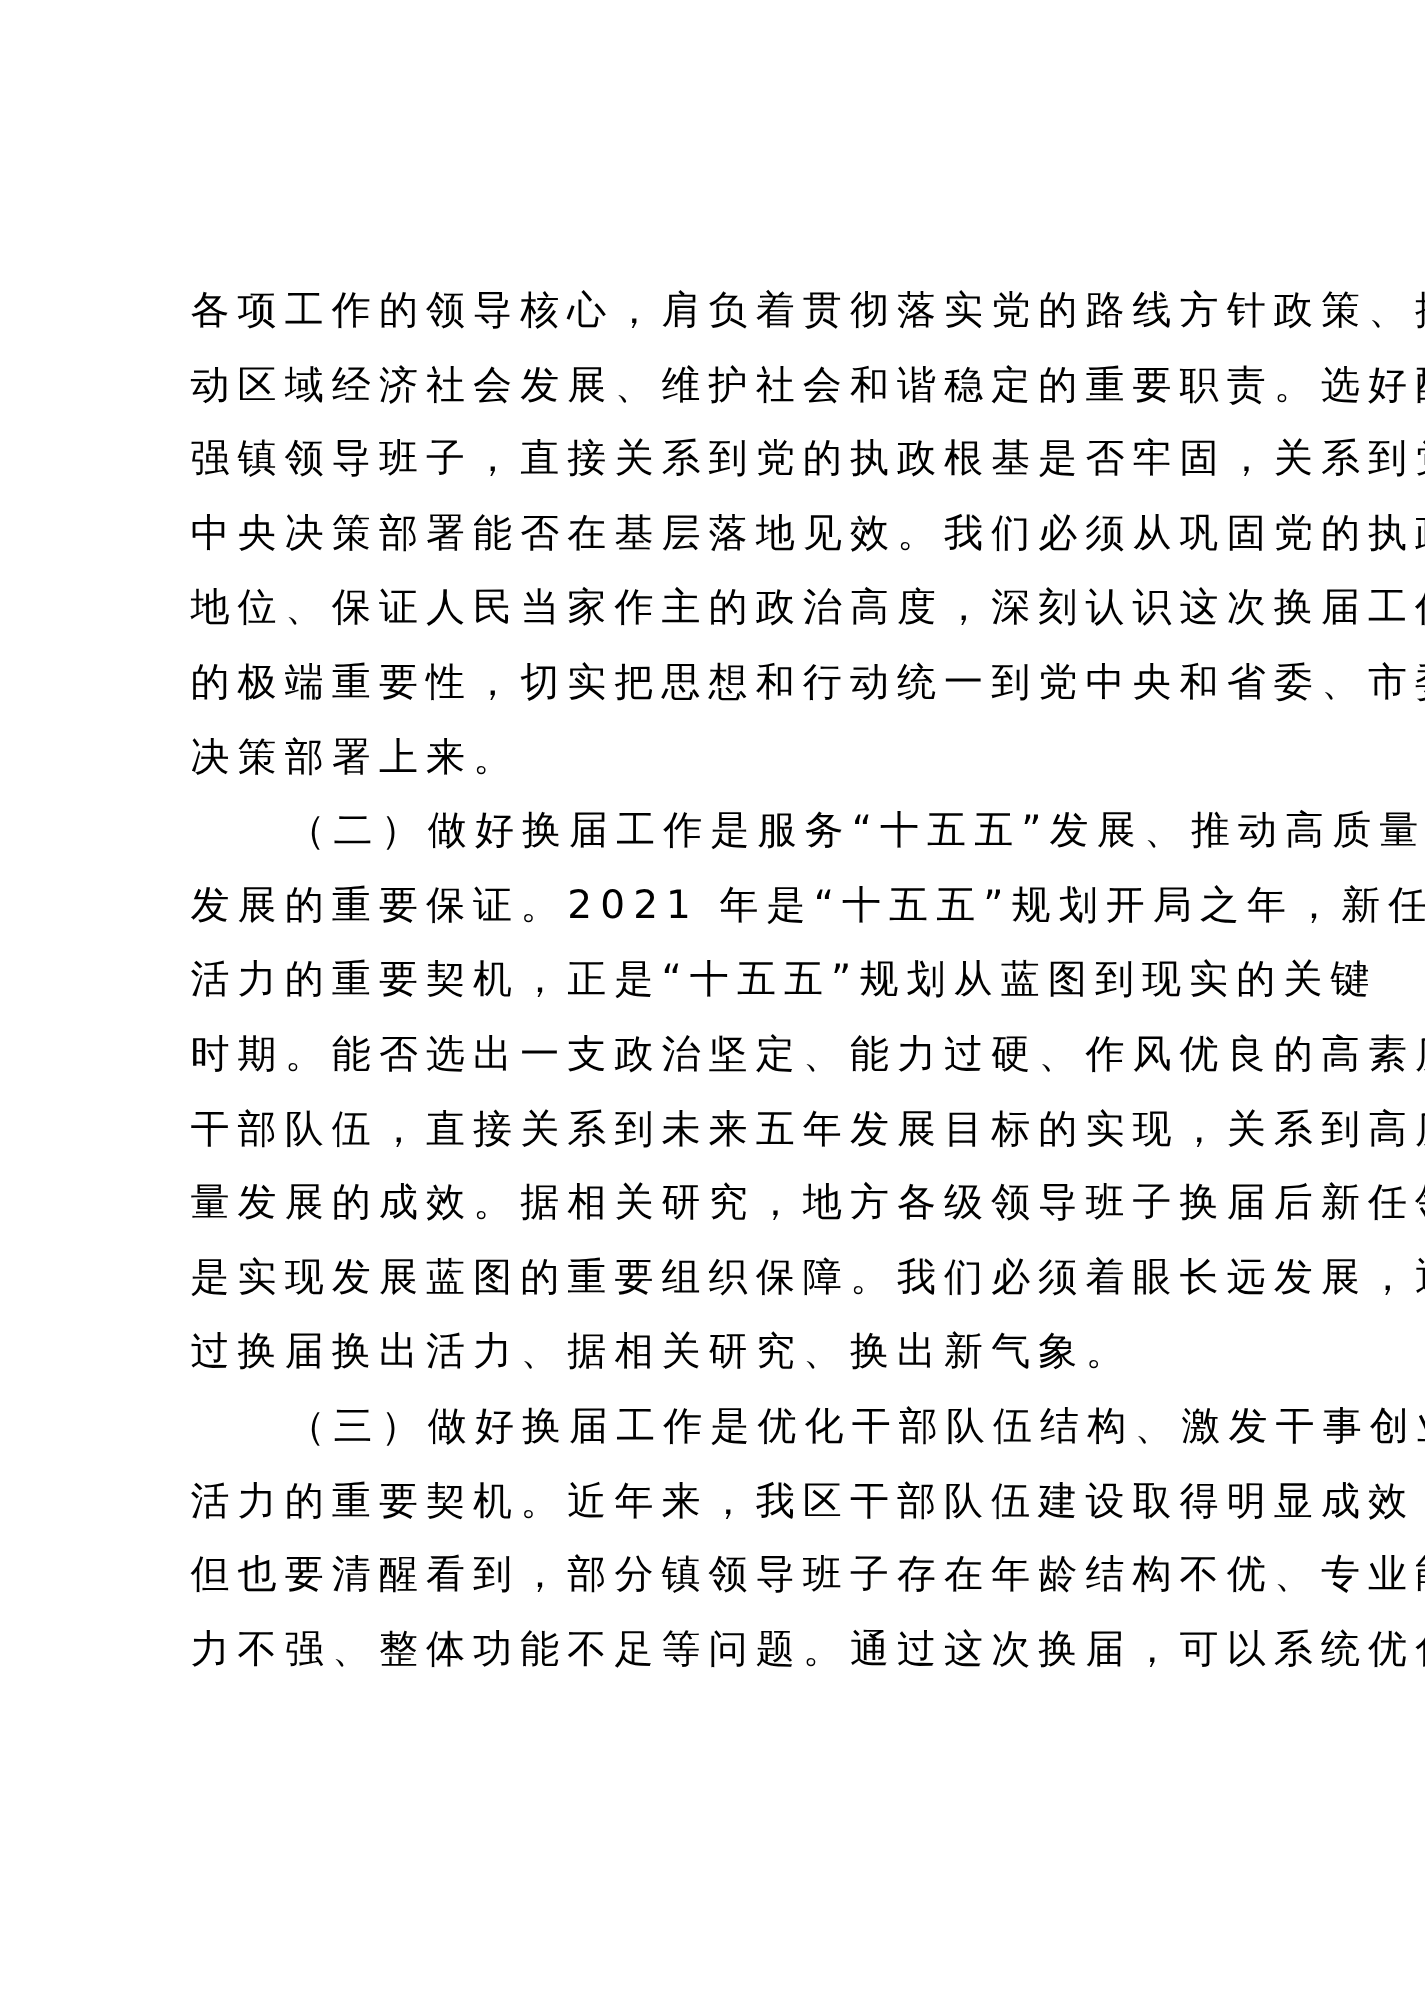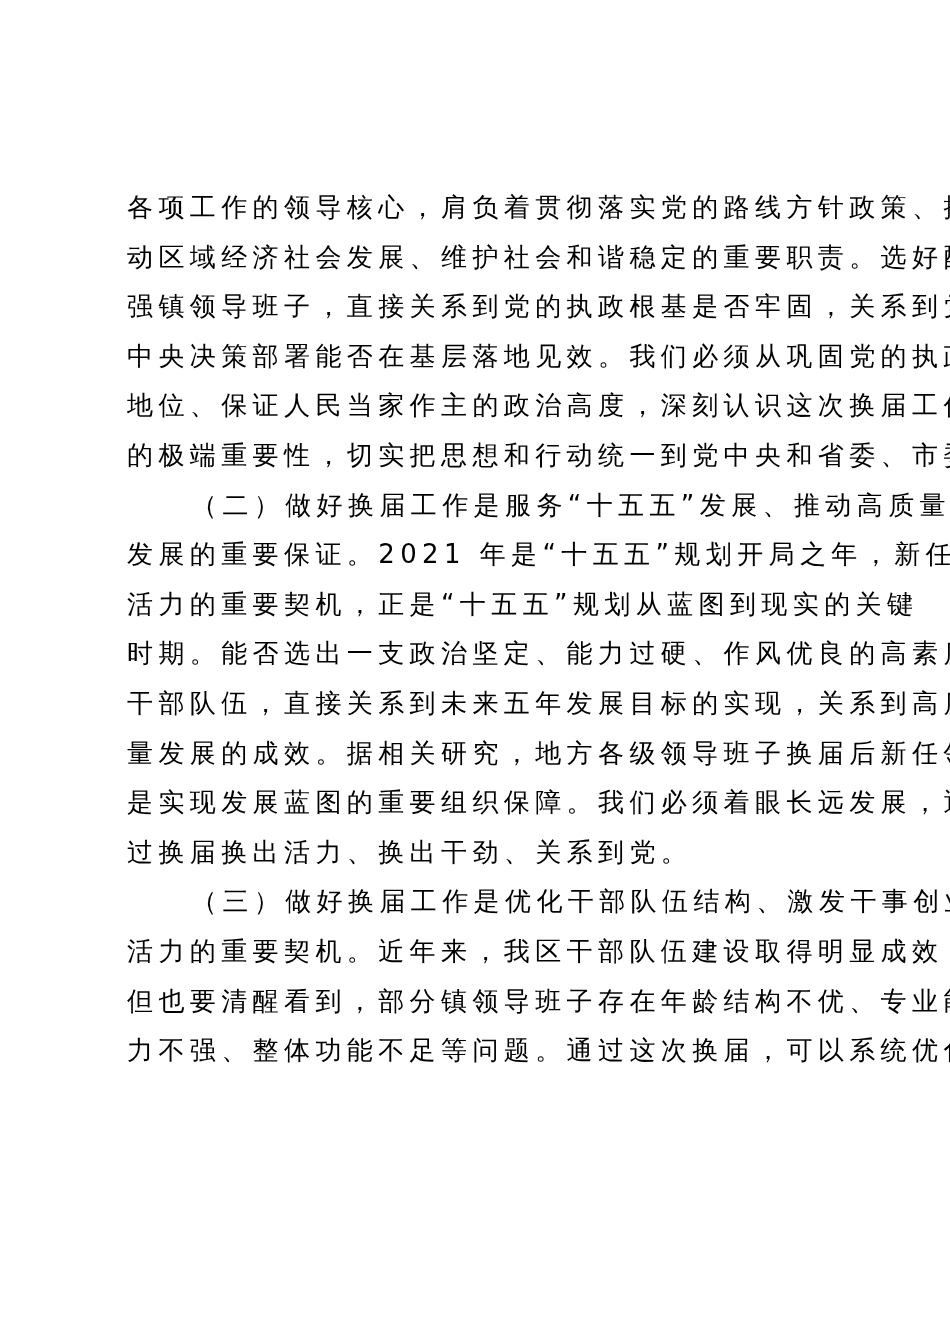--- a/index.html
+++ b/index.html
@@ -51,31 +51,32 @@
 <div class="page">
   <div class="content">
 
     <div class="paragraph">
       <span class="line">各项工作的领导核心，肩负着贯彻落实党的路线方针政策、推</span>
       <span class="line">动区域经济社会发展、维护社会和谐稳定的重要职责。选好配</span>
       <span class="line">强镇领导班子，直接关系到党的执政根基是否牢固，关系到党</span>
       <span class="line">中央决策部署能否在基层落地见效。我们必须从巩固党的执政</span>
       <span class="line">地位、保证人民当家作主的政治高度，深刻认识这次换届工作</span>
       <span class="line">的极端重要性，切实把思想和行动统一到党中央和省委、市委</span>
+      <span class="line">决策部署上来。</span>
     </div>
 
     <div class="paragraph">
       <span class="line indent">（二）做好换届工作是服务“十五五”发展、推动高质量</span>
       <span class="line">发展的重要保证。2021 年是“十五五”规划开局之年，新任</span>
       <span class="line">活力的重要契机，正是“十五五”规划从蓝图到现实的关键</span>
       <span class="line">时期。能否选出一支政治坚定、能力过硬、作风优良的高素质</span>
       <span class="line">干部队伍，直接关系到未来五年发展目标的实现，关系到高质</span>
       <span class="line">量发展的成效。据相关研究，地方各级领导班子换届后新任领</span>
       <span class="line">是实现发展蓝图的重要组织保障。我们必须着眼长远发展，通</span>
-      <span class="line">过换届换出活力、换出干劲、关系到党。</span>
+      <span class="line">过换届换出活力、据相关研究、换出新气象。</span>
     </div>
 
     <div class="paragraph">
       <span class="line indent">（三）做好换届工作是优化干部队伍结构、激发干事创业</span>
       <span class="line">活力的重要契机。近年来，我区干部队伍建设取得明显成效，</span>
       <span class="line">但也要清醒看到，部分镇领导班子存在年龄结构不优、专业能</span>
       <span class="line">力不强、整体功能不足等问题。通过这次换届，可以系统优化</span>
     </div>
 
   </div>

